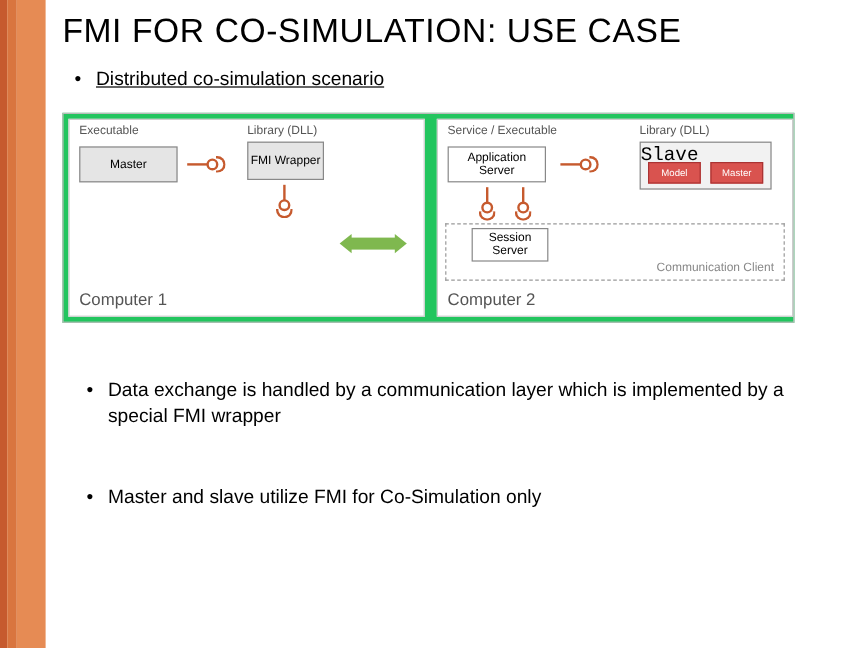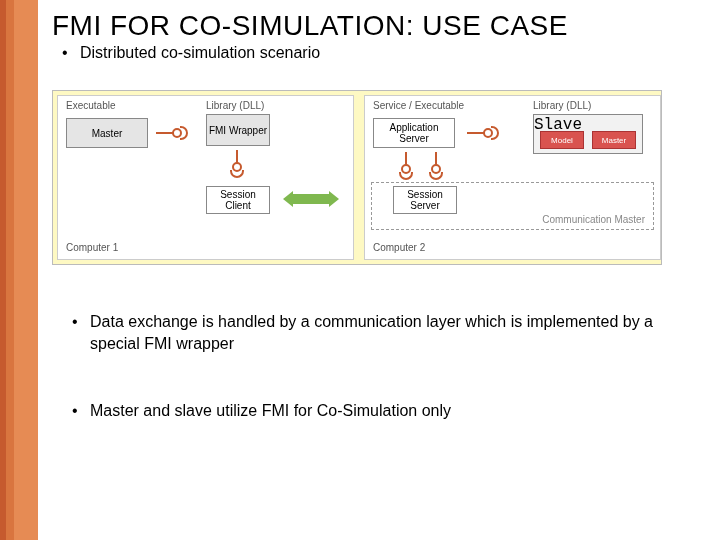--- a/index.html
+++ b/index.html
@@ -17,27 +17,27 @@
   .left-bar .stripe2 { position: absolute; left: 6px; top: 0; width: 8px; height: 100%; background: #d9753f; }
   .left-bar .stripe3 { position: absolute; left: 14px; top: 0; width: 24px; height: 100%; background: #e68b54; }
   .content {
     position: absolute; left: 52px; top: 10px; right: 18px; bottom: 18px;
   }
   .title {
     font-size: 28px; font-weight: 400; letter-spacing: 0.5px;
     line-height: 1.15; color: #000;
   }
   .sub-bullet {
-    margin-top: 2px; font-size: 16px; color: #000;
-    padding-left: 28px; position: relative;
+    margin-top: 16px; font-size: 16px; color: #000;
+    padding-left: 28px; position: relative; text-decoration: underline;
   }
   .sub-bullet::before { content: "•"; position: absolute; left: 10px; }
   .diagram {
-    margin-top: 28px; width: 610px; height: 175px;
-    border: 1px solid #bbb; background: #fef9c3;
+    margin-top: 18px; width: 610px; height: 175px;
+    border: 1px solid #bbb; background: #22c55e;
     position: relative;
   }
   .pane {
     position: absolute; top: 4px; bottom: 4px; width: 297px;
     border: 1px solid #ccc; background: #fff;
   }
   .pane.left { left: 4px; }
   .pane.right { right: 0; }
   .lbl {
     position: absolute; font-size: 10px; color: #555;
@@ -48,21 +48,21 @@
     text-align: center;
   }
   .box.grey { background: #e5e5e5; color: #000; }
   .box.plain { background: #fff; color: #000; }
   .box.red { background: #d9534f; color: #fff; border-color: #a33; font-size: 8px; }
   .slave-title { position: absolute; font-size: 16px; color: #000; width: 100%; text-align: left; font-family: Liberation Mono, monospace; }
   .dash-area {
     position: absolute; border: 1px dashed #999;
   }
   .footer-lbl {
-    position: absolute; font-size: 10px; color: #555;
+    position: absolute; font-size: 14px; color: #555;
   }
   .ball-socket {
     position: absolute; width: 34px; height: 14px;
   }
   .ball-socket .line { position: absolute; top: 6px; left: 0; width: 18px; height: 2px; background: #c65a2e; }
   .ball-socket .ball { position: absolute; top: 2px; left: 16px; width: 10px; height: 10px; border: 2px solid #c65a2e; border-radius: 50%; background: #fff; }
   .ball-socket .socket { position: absolute; top: 0; left: 24px; width: 8px; height: 14px; border: 2px solid #c65a2e; border-left: none; border-radius: 0 8px 8px 0; }
   .ball-socket.v { width: 14px; height: 30px; }
   .ball-socket.v .line { top: 0; left: 6px; width: 2px; height: 14px; }
   .ball-socket.v .ball { top: 12px; left: 2px; }
@@ -102,21 +102,20 @@
       <div class="ball-socket" style="left:98px; top:30px;">
           <div class="line"></div>
           <div class="ball"></div>
           <div class="socket"></div>
         </div>
       <div class="ball-socket v" style="left:172px; top:54px;">
           <div class="line"></div>
           <div class="ball"></div>
           <div class="socket"></div>
         </div>
-      <div class="box plain" style="left:148px; top:90px; width:64px; height:28px;">Session Client</div>
       <span class="footer-lbl" style="left:8px; bottom:6px;">Computer 1</span>
     </div>
 
     <div class="pane right">
       <span class="lbl" style="left:8px; top:4px;">Service / Executable</span>
       <span class="lbl" style="left:168px; top:4px;">Library (DLL)</span>
       <div class="box plain" style="left:8px; top:22px; width:82px; height:30px;">Application Server</div>
 
       <div style="position:absolute; left:168px; top:18px; width:110px; height:40px; border:1px solid #888; background:#f2f2f2;">
         <span class="slave-title" style="top:1px;">Slave</span>
@@ -136,21 +135,21 @@
         </div>
       <div class="ball-socket v" style="left:64px; top:56px;">
           <div class="line"></div>
           <div class="ball"></div>
           <div class="socket"></div>
         </div>
 
       <div class="box plain" style="left:28px; top:90px; width:64px; height:28px;">Session Server</div>
 
       <div class="dash-area" style="left:6px; top:86px; right:6px; height:48px;">
-        <span class="lbl" style="right:8px; bottom:4px; color:#888;">Communication Master</span>
+        <span class="lbl" style="right:8px; bottom:4px; color:#888;">Communication Client</span>
       </div>
       <span class="footer-lbl" style="left:8px; bottom:6px;">Computer 2</span>
     </div>
 
     <div class="thick-arrow" style="left:230px; top:100px;">
       <div class="head-l"></div>
         <div class="body"></div>
         <div class="head-r"></div>
     </div>
   </div>

